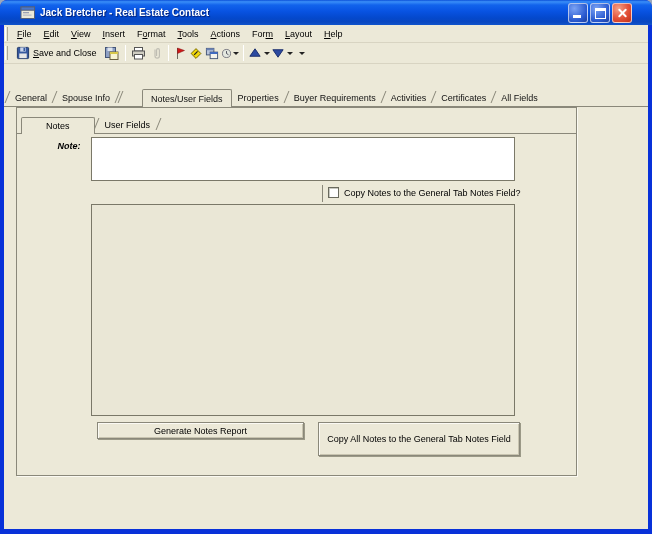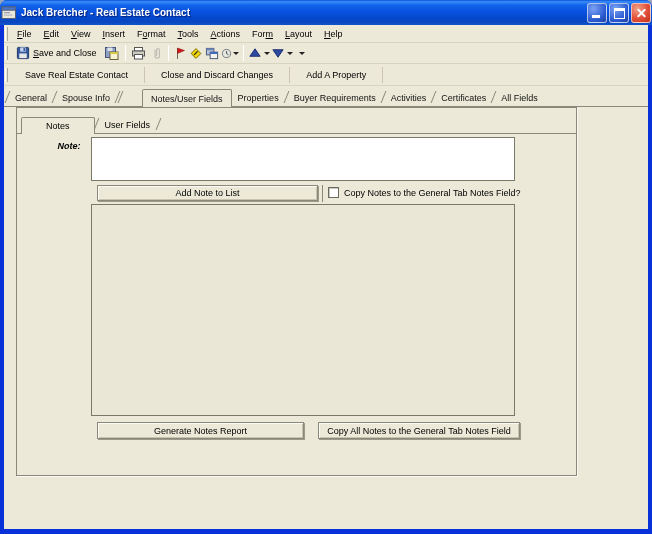--- a/index.html
+++ b/index.html
@@ -6,21 +6,21 @@
   *{box-sizing:border-box;}
   .window{
     position:relative;width:652px;height:534px;background:#0831d9;
     border-radius:7px 7px 0 0;overflow:hidden;
     font-family:"Liberation Sans", sans-serif;font-size:9px;color:#000;
   }
   
   .titlebar{
     position:absolute;left:0;top:0;width:652px;height:25px;
     background:linear-gradient(180deg,#0b50d8 0%,#3a8ef8 7%,#1263ec 20%,#0853e2 45%,#0448cc 72%,#0a47c0 88%,#1054cc 100%);
-    border-radius:7px 7px 0 0;display:flex;align-items:center;padding:0 1px;
+    border-radius:7px 7px 0 0;display:flex;align-items:center;padding:0 20px;
   }
   .title-icon{width:16px;height:15px;margin-right:4px;flex:0 0 auto;}
   .title-text{color:#fff;font-size:10px;font-weight:bold;text-shadow:1px 1px 1px rgba(0,22,96,.85);white-space:nowrap;}
   .winbtns{margin-left:auto;display:flex;gap:2px;}
   .winbtn{position:relative;width:20px;height:20px;border-radius:3px;border:1px solid rgba(255,255,255,.65);}
   .btn-min,.btn-max{background:radial-gradient(circle at 30% 25%,#7aa2f4,#2a5ad0 65%,#1b3f9e);}
   .btn-close{background:radial-gradient(circle at 30% 25%,#f4a088,#e25038 55%,#c03018);}
   .btn-min .g{position:absolute;left:4px;bottom:4px;width:8px;height:3px;background:#fff;}
   .btn-max .g{position:absolute;left:4px;top:4px;width:11px;height:11px;border:1px solid #fff;border-top-width:3px;}
   .btn-close .g1,.btn-close .g2{position:absolute;left:4px;top:8.5px;width:11px;height:2px;background:#fff;border-radius:1px;}
@@ -61,21 +61,21 @@
     position:absolute;background:#ece9d8;border:1px solid #8a887a;
     box-shadow:inset 1px 1px 0 #fbfaf4, inset -1px -1px 0 #c8c4b0, 1px 1px 0 rgba(90,88,70,.55);
     display:flex;align-items:center;justify-content:center;white-space:nowrap;font-size:9px;font-family:"Liberation Sans",sans-serif;color:#000;padding:0;
   }
   .add-note-btn{left:80px;top:77px;width:221px;height:16px;}
   .row-divider{position:absolute;left:305px;top:77px;width:1px;height:17px;background:#8a887a;}
   .checkbox{position:absolute;left:311px;top:79px;width:11px;height:11px;background:#fff;border:1px solid #6a6a5e;box-shadow:inset 1px 1px 0 #c8c8c0;}
   .checkbox-label{position:absolute;left:327px;top:80px;white-space:nowrap;}
   .notes-list{position:absolute;left:74px;top:96px;width:424px;height:212px;background:#eae7d6;border:1px solid #7a7868;overflow:auto;}
   .gen-report-btn{left:80px;top:314px;width:207px;height:17px;}
-  .copy-all-btn{left:301px;top:314px;width:202px;height:17px;}
+  .copy-all-btn{left:301px;top:314px;width:202px;height:34px;}
 </style>
 </head>
 <body>
 
 <div class="window">
 
   <div class="titlebar">
     <svg class="title-icon" viewBox="0 0 16 15">
       <rect x="1" y="2" width="13.5" height="11.5" fill="#ece9d8" stroke="#55607a" stroke-width="1"></rect>
       <rect x="1" y="2" width="13.5" height="3.2" fill="#4a76c8" stroke="#55607a" stroke-width="1"></rect>
@@ -198,29 +198,20 @@
       <span class="menu-item"><u>V</u>iew</span>
       <span class="menu-item"><u>I</u>nsert</span>
       <span class="menu-item">F<u>o</u>rmat</span>
       <span class="menu-item"><u>T</u>ools</span>
       <span class="menu-item"><u>A</u>ctions</span>
       <span class="menu-item">For<u>m</u></span>
       <span class="menu-item"><u>L</u>ayout</span>
       <span class="menu-item"><u>H</u>elp</span>
     </div>
 
-    <div class="bar cmdbar">
-      <div class="grip"></div>
-      <div class="cbtn">Save Real Estate Contact</div>
-      <div class="csep"></div>
-      <div class="cbtn">Close and Discard Changes</div>
-      <div class="csep"></div>
-      <div class="cbtn">Add A Property</div>
-      <div class="csep"></div>
-    </div>
 
     <div class="tabstrip">
       <div class="slant"></div>
       <div class="tab">General</div>
       <div class="slant"></div>
       <div class="tab">Spouse Info</div>
       <div class="slant"></div>
       <div class="slant"></div>
       <div class="tab active">Notes/User Fields</div>
       <div class="tab">Properties</div>
@@ -240,21 +231,20 @@
         <div class="subtab active">Notes</div>
         <div class="slant"></div>
         <div class="subtab">User Fields</div>
         <div class="slant"></div>
       </div>
 
       <div class="note-label">Note:</div>
 
       <textarea class="note-input" style=""></textarea>
 
-      <button class="xp-button add-note-btn">Add Note to List</button>
 
       <div class="row-divider"></div>
 
       <div class="checkbox"></div>
       <div class="checkbox-label">Copy Notes to the General Tab Notes Field?</div>
 
       <div class="notes-list"></div>
 
       <button class="xp-button gen-report-btn">Generate Notes Report</button>
       <button class="xp-button copy-all-btn">Copy All Notes to the General Tab Notes Field</button>

